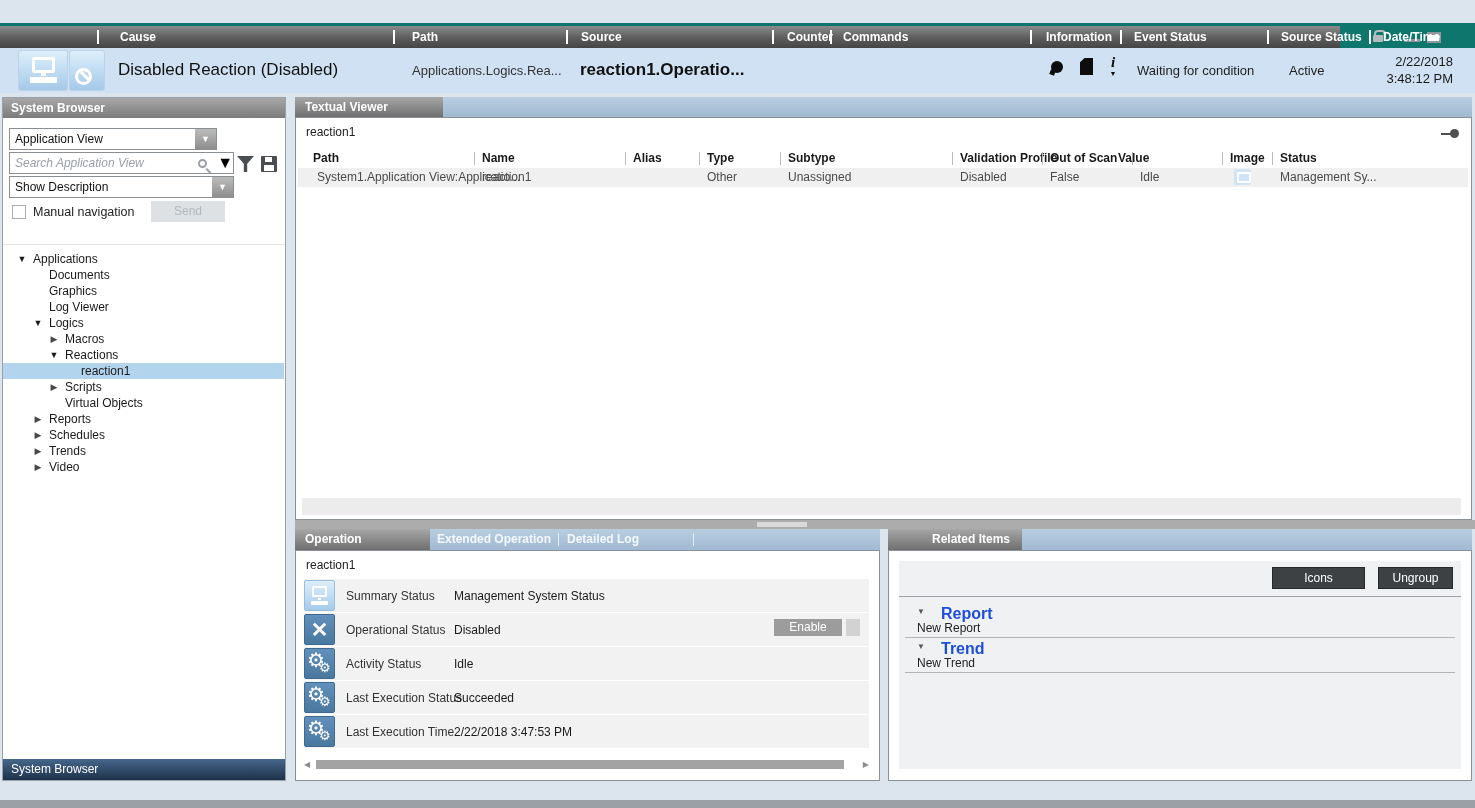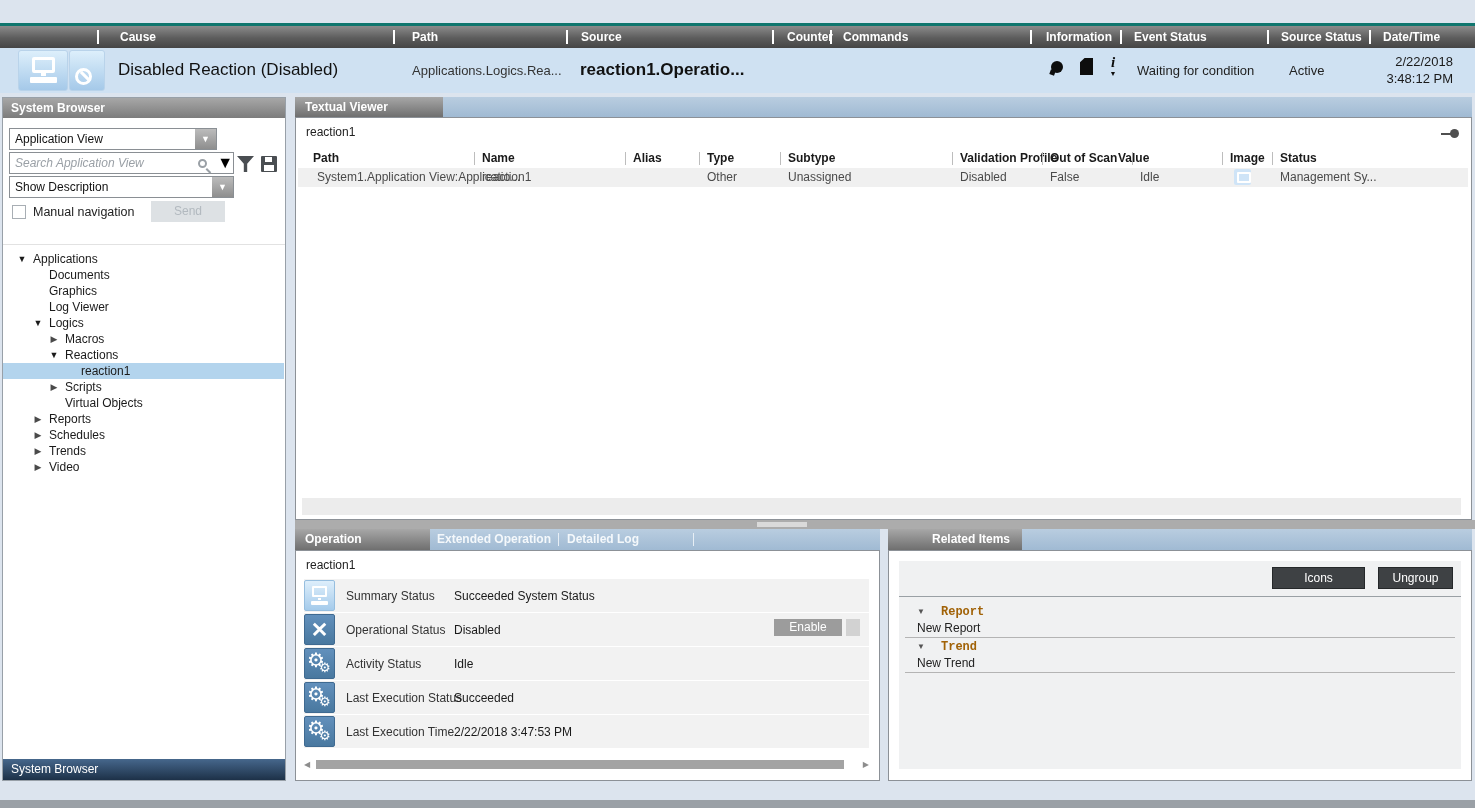--- a/index.html
+++ b/index.html
@@ -20,21 +20,21 @@
   .lic.v2::after { left:6px; top:3px; bottom:0; width:1px; }
   .lic.v3::before { left:6px; top:0; bottom:0; width:1px; }
   .lic.v4::before { left:0; right:0; top:6px; height:1px; }
   .lic.v4::after { left:11px; top:0; bottom:0; width:1px; }
   .lock-icon { position:absolute; left:1373px; top:12px; width:10px; height:7px; background:#b3bac0; border-radius:1px; }
   .lock-icon::before { content:''; position:absolute; left:1px; top:-5px; width:8px; height:6px; border:2px solid #b3bac0; border-bottom:none; border-radius:4px 4px 0 0; }
   .min-btn { position:absolute; left:1404px; top:16px; width:16px; height:3px; background:#8f979e; }
   .max-btn { position:absolute; left:1427px; top:9px; width:14px; height:11px; border:2px solid #8f979e; border-top-width:3px; background:#fff; }
 
   
-  .darkbar { position:absolute; left:0; top:26px; width:1475px; height:22px;
+  .darkbar { position:absolute; left:0; top:26px; width:1340px; height:22px;
              background:linear-gradient(180deg,#8b8b8b 0%,#5c5c5c 55%,#454545 100%); }
   .darkbar .col { position:absolute; top:4px; font-size:12px; font-weight:bold; color:#fff; white-space:nowrap; }
   .darkbar .sep { position:absolute; top:4px; width:2px; height:14px; background:#fff; }
 
   
   .eventrow { position:absolute; left:0; top:48px; width:1475px; height:45px; background:#cfe1f2; }
   .ev-icon-wrap { position:absolute; left:18px; top:2px; display:flex; }
   .ev-tile { background:linear-gradient(180deg,#ddeffb 0%,#a5c9e9 100%); border:1px solid #b9d3ea; border-radius:3px; position:relative; }
   .ev-tile.main { width:50px; height:41px; }
   .ev-tile.badge { width:36px; height:41px; margin-left:1px; }
@@ -147,21 +147,21 @@
   .ri-tab { position:absolute; left:0; top:0; width:134px; height:21px; line-height:21px;padding-left:44px; }
   .ri-body { position:absolute; left:888px; top:550px; width:584px; height:231px; }
   .ri-inner { position:absolute; left:10px; top:10px; width:562px; height:208px; background:#f0f1f2; }
   .ri-toolbar { position:absolute; left:0; right:0; top:0; height:36px; border-bottom:1px solid #9aa0a5; }
   .ri-btn { position:absolute; top:6px; height:22px; background:#3e4144; border:1px solid #25282a; color:#fff; font-size:12px; text-align:center; line-height:20px;margin-left:24px; }
   .ri-btn.icons { right:96px; width:93px; }
   .ri-btn.ungroup { right:8px; width:75px; }
   .ri-groups { position:absolute; left:0; right:0; top:42px; }
   .ri-ghead { position:relative; height:18px; padding-top:2px; }
   .ri-ghead .g-arrow { position:absolute; left:18px; top:4px; font-size:8px; color:#555; }
-  .ri-ghead .g-name { position:absolute; left:42px; top:2px; font-size:12px; font-weight:bold; color:#a16207;font-family:Liberation Mono, monospace; }
+  .ri-ghead .g-name { position:absolute; left:42px; top:2px; font-size:16px; font-weight:bold; color:#1d4ed8; }
   .ri-item { position:relative; height:17px; margin:0 6px; border-bottom:1px solid #b4b4b4; font-size:12px; color:#222; padding-left:12px; }
 
   
   .bottom-edge { position:absolute; left:0; top:800px; width:1475px; height:8px; background:#9aa0a6; }
 </style>
 </head>
 <body>
 
 <div class="app">
 
@@ -360,21 +360,21 @@
   <div class="op-body panel-body">
     <span class="op-crumb">reaction1</span>
     <div class="op-rows" id="op-rows">
         <div class="op-row">
           <div class="op-icon lite">
             <div class="mini-mon"></div>
             <div class="mini-stand"></div>
             <div class="mini-kbd"></div>
           </div>
           <div class="op-label">Summary Status</div>
-          <div class="op-value">Succeeded System Status</div>
+          <div class="op-value">Management System Status</div>
         </div>
         <div class="op-row">
           <div class="op-icon blue">
             <div class="x-glyph">✕</div>
           </div>
           <div class="op-label">Operational Status</div>
           <div class="op-value">Disabled</div>
           <div class="op-cmd-btn">Enable</div>
           <div class="op-cmd-extra"></div>
         </div>

